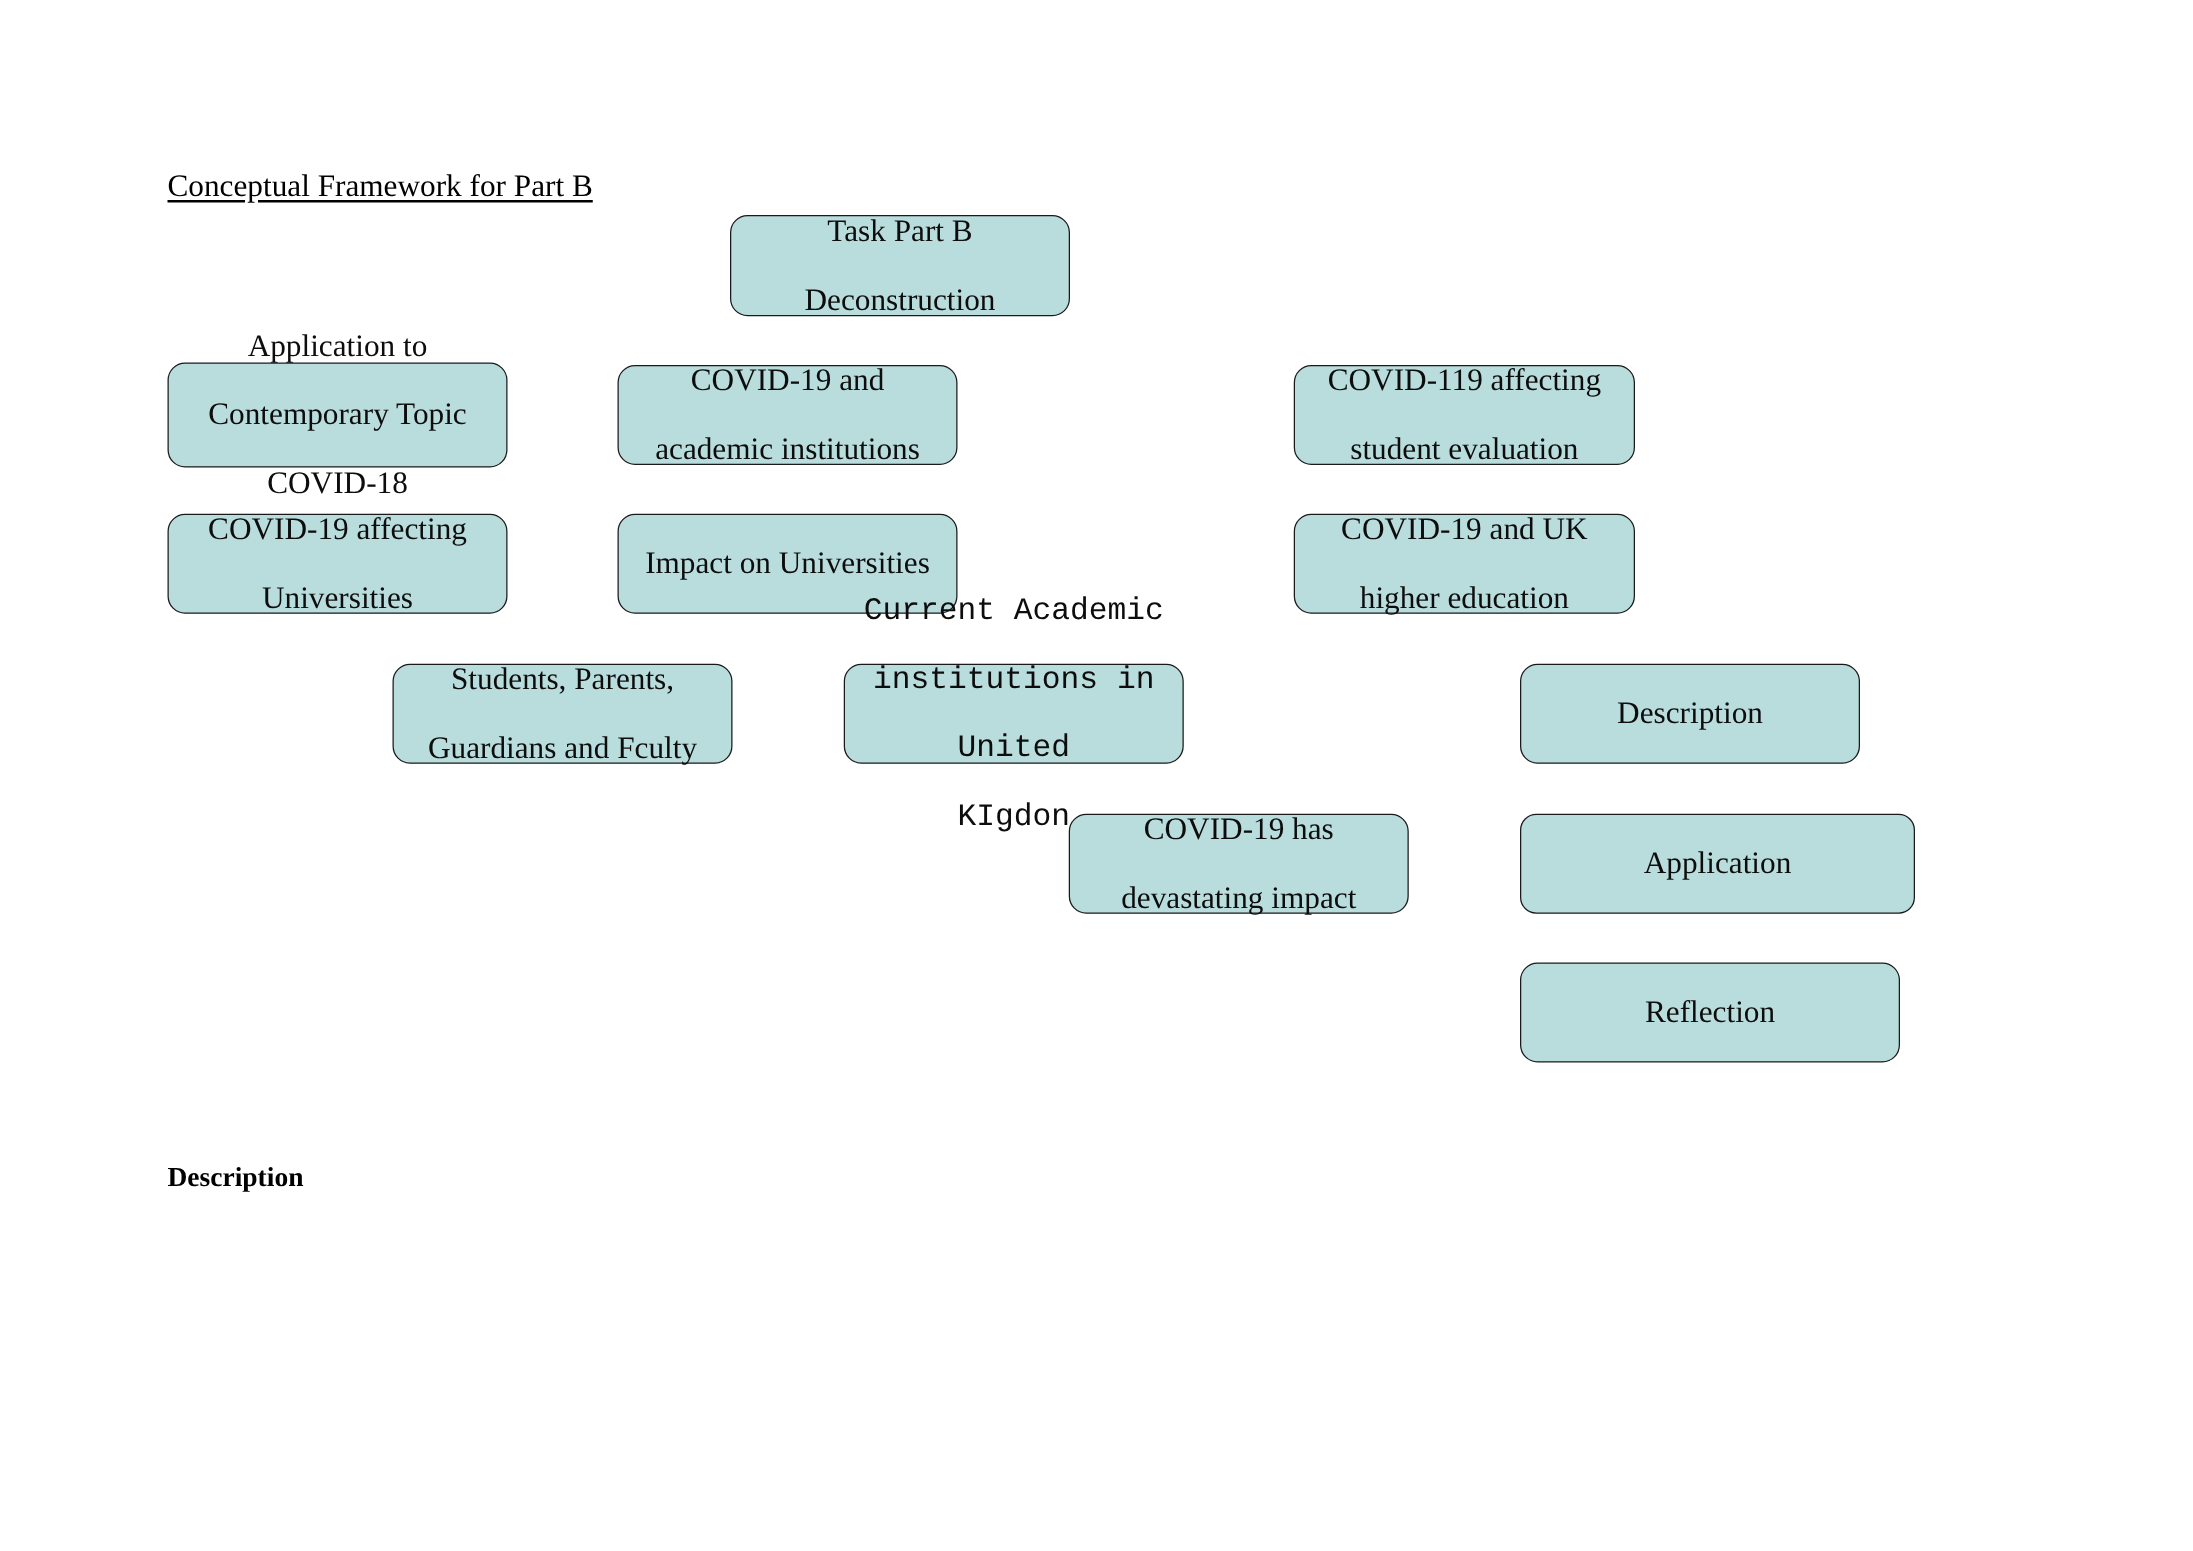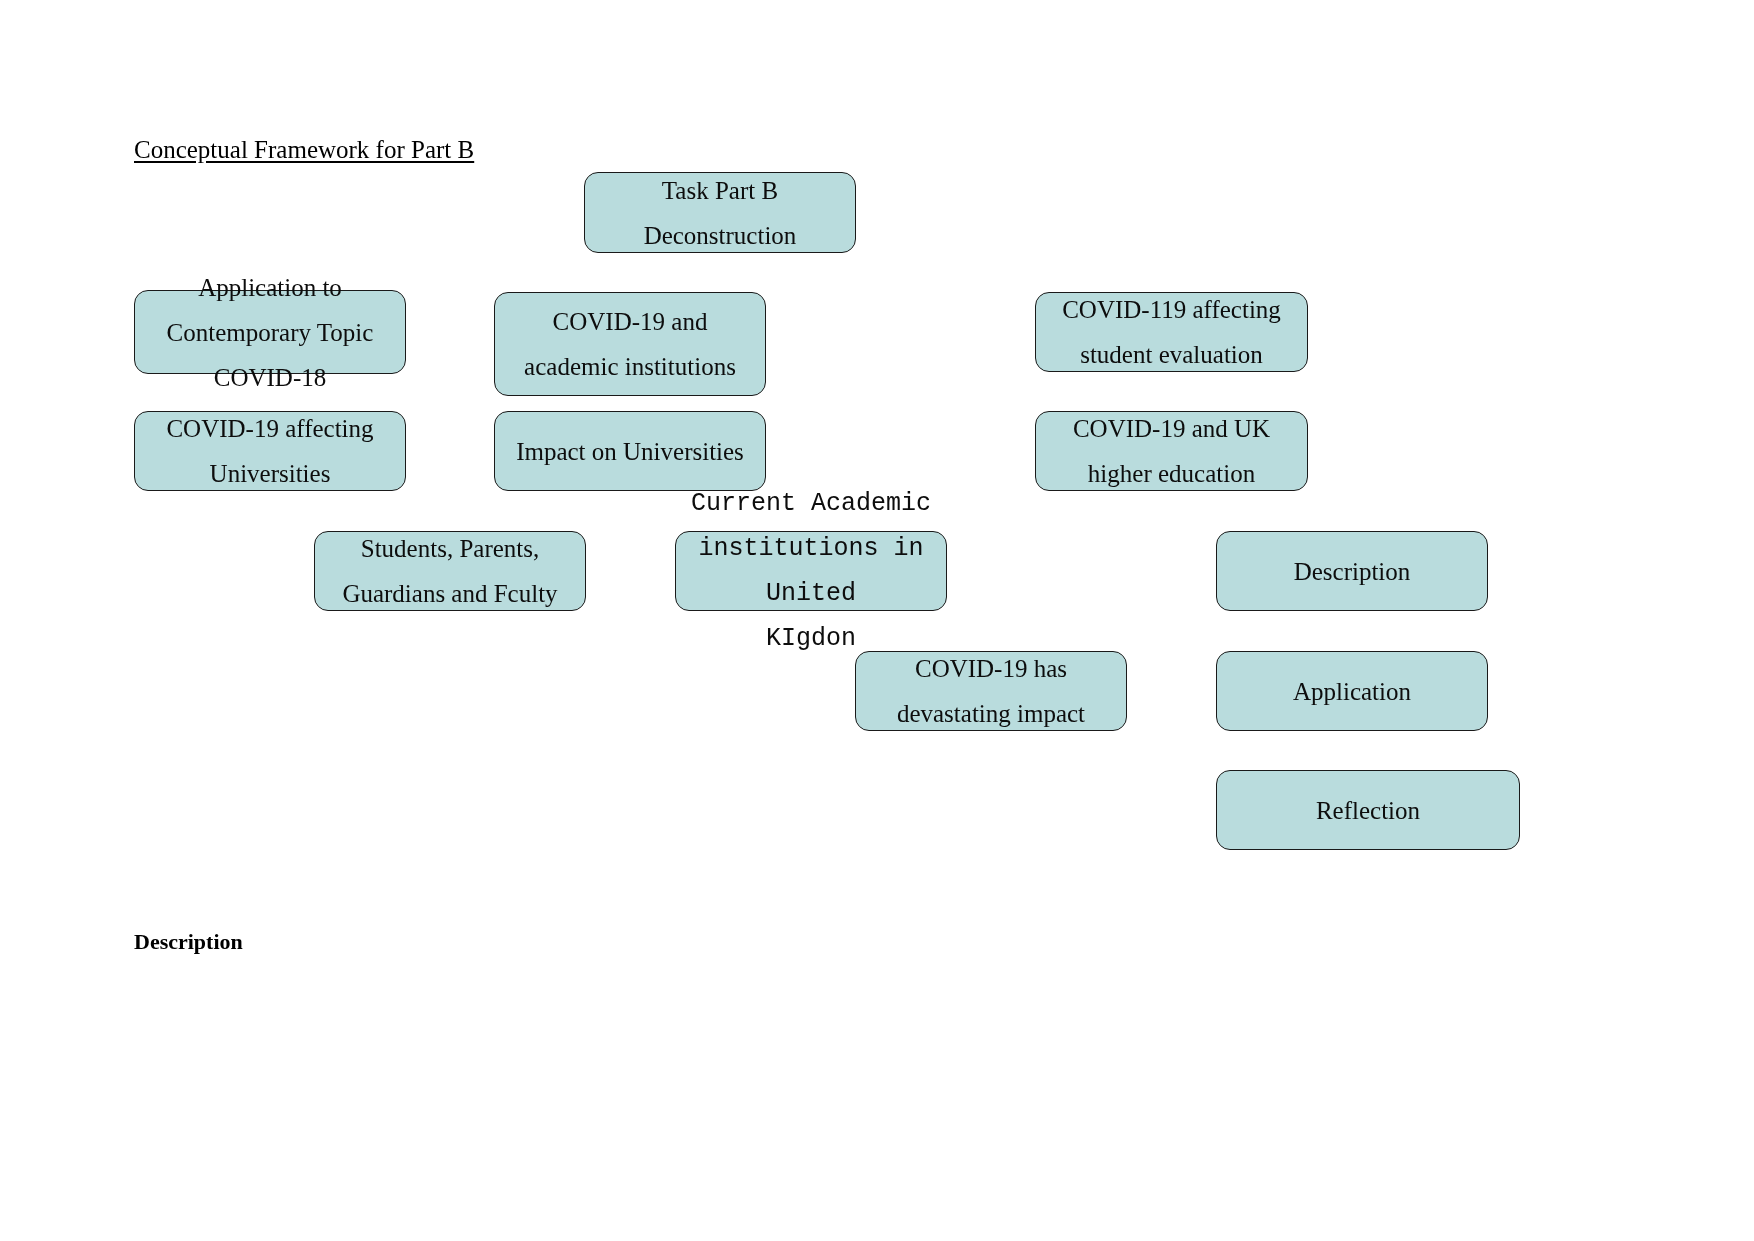--- a/index.html
+++ b/index.html
@@ -47,21 +47,21 @@
   }
   
   .node .node-text {
     position: absolute;
     left: 50%;
     top: 50%;
     transform: translate(-50%, -50%);
     width: 115%;
     text-align: center;
     font-size: 25px;
-    line-height: 45px;
+    line-height: 55px;
     color: #0d0d0d;
     white-space: pre-line;
     pointer-events: none;
   }
 
   
   .part-c {
     position: absolute;
     left: 134px;
     top: 884px;
@@ -97,21 +97,21 @@
   <div id="diagram-layer">
       <div class="node" style="left: 584px; top: 172px; width: 272px; height: 81px;">
         <span class="node-text">Task Part B
 Deconstruction</span>
       </div>
       <div class="node" style="left: 134px; top: 290px; width: 272px; height: 84px;">
         <span class="node-text">Application to
 Contemporary Topic
 COVID-18</span>
       </div>
-      <div class="node" style="left: 494px; top: 292px; width: 272px; height: 104px;">
+      <div class="node" style="left: 494px; top: 292px; width: 272px; height: 80px;">
         <span class="node-text">COVID-19 and
 academic institutions</span>
       </div>
       <div class="node" style="left: 1035px; top: 292px; width: 273px; height: 80px;">
         <span class="node-text">COVID-119 affecting
 student evaluation</span>
       </div>
       <div class="node" style="left: 134px; top: 411px; width: 272px; height: 80px;">
         <span class="node-text">COVID-19 affecting
 Universities</span>
@@ -132,21 +132,21 @@
 institutions in United
 KIgdon</span>
       </div>
       <div class="node" style="left: 1216px; top: 531px; width: 272px; height: 80px;">
         <span class="node-text">Description</span>
       </div>
       <div class="node" style="left: 855px; top: 651px; width: 272px; height: 80px;">
         <span class="node-text">COVID-19 has
 devastating impact</span>
       </div>
-      <div class="node" style="left: 1216px; top: 651px; width: 272px; height: 80px;">
+      <div class="node" style="left: 1216px; top: 651px; width: 316px; height: 80px; border-radius: 13px;">
         <span class="node-text">Application</span>
       </div>
       <div class="node" style="left: 1216px; top: 770px; width: 304px; height: 80px;">
         <span class="node-text">Reflection</span>
       </div>
     </div>
 
 
   <div class="desc-heading">Description</div>
 

